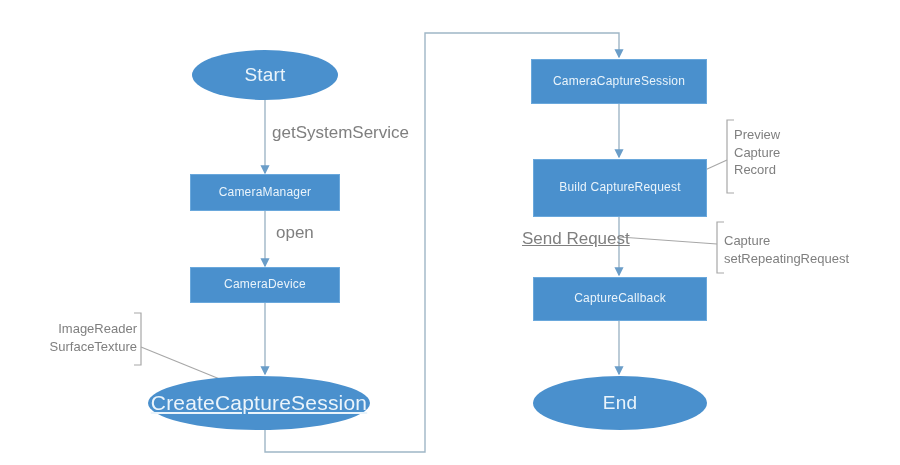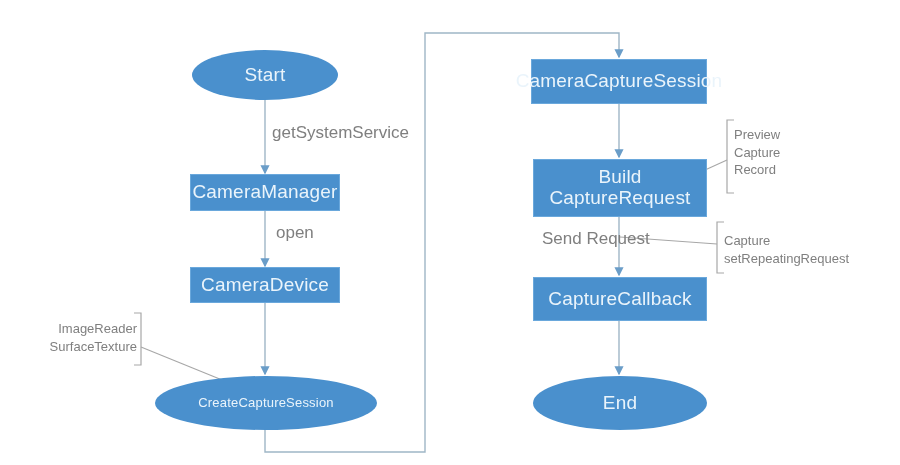--- a/index.html
+++ b/index.html
@@ -15,21 +15,21 @@
     font-family: "Liberation Sans", sans-serif;
     overflow: hidden;
   }
   .node {
     position: absolute;
     display: flex;
     align-items: center;
     justify-content: center;
     color: #eaf4fb;
     background: #4a90cd;
-    font-size: 19px;
+    font-size: 12px;
     letter-spacing: 0.2px;
     box-sizing: border-box;
     text-align: center;
     line-height: 1.1;
   }
   .node.box {
     border: 1px solid #6aa8dc;
   }
   .node.ellipse {
     border-radius: 50%;
@@ -105,21 +105,21 @@
   </div>
 
   <div class="node box" style="left:190px; top:174px; width:150px; height:37px;">
     <span>CameraManager</span>
   </div>
 
   <div class="node box" style="left:190px; top:267px; width:150px; height:36px;">
     <span>CameraDevice</span>
   </div>
 
-  <div class="node ellipse" style="left:155px; top:376px; width:222px; height:54px; font-size:13px;">
+  <div class="node ellipse" style="left:148px; top:376px; width:222px; height:54px; font-size:21px;text-decoration:underline;">
     <span>CreateCaptureSession</span>
   </div>
 
   <div class="node box" style="left:531px; top:59px; width:176px; height:45px;">
     <span>CameraCaptureSession</span>
   </div>
 
   <div class="node box" style="left:533px; top:159px; width:174px; height:58px;">
     <span>Build CaptureRequest</span>
   </div>
@@ -129,21 +129,21 @@
   </div>
 
   <div class="node ellipse terminator" style="left:533px; top:376px; width:174px; height:54px;">
     <span>End</span>
   </div>
 
   <div class="edge-label" style="left:272px; top:122px;">getSystemService</div>
 
   <div class="edge-label" style="left:276px; top:222px;">open</div>
 
-  <div class="edge-label" style="left:542px; top:228px;">Send Request</div>
+  <div class="edge-label" style="left:522px; top:228px;text-decoration:underline;">Send Request</div>
 
   <div class="ann right-align" style="left:10px; top:320px; width:127px;">
     <div>ImageReader</div>
     <div>SurfaceTexture</div>
   </div>
 
   <div class="ann" style="left:734px; top:126px;">
     <div>Preview</div>
     <div>Capture</div>
     <div>Record</div>

